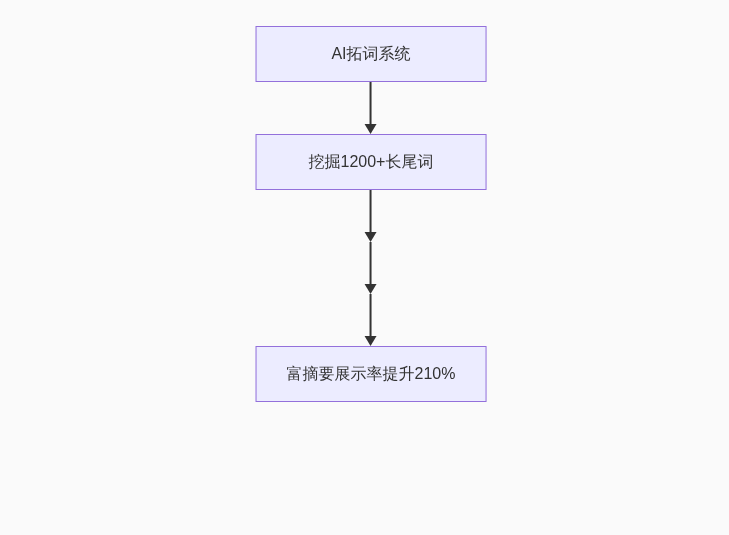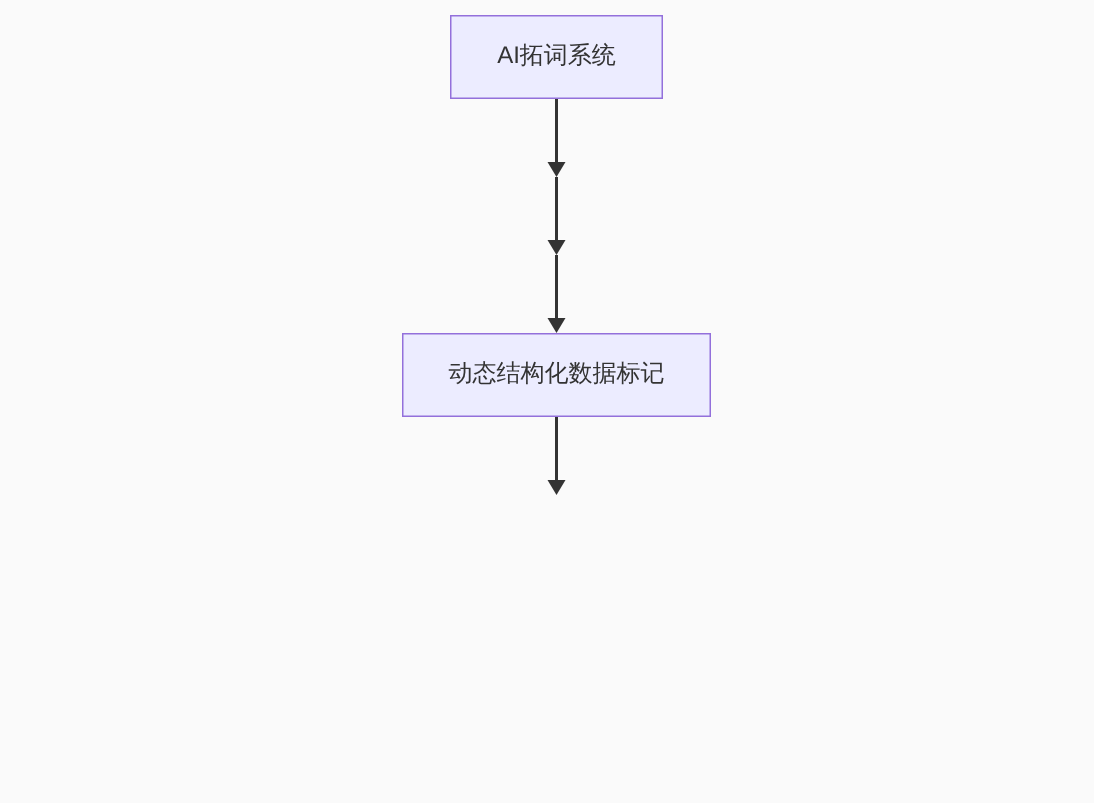--- a/index.html
+++ b/index.html
@@ -9,26 +9,25 @@
   body {
     width: 729px;
     height: 535px;
     background: #fafafa;
     overflow: hidden;
     position: relative;
     font-family: "Liberation Sans", "DejaVu Sans", sans-serif;
   }
   .flowchart {
     position: absolute;
-    top: 10px;
+    top: 26px;
     left: 371px;
     transform: translateX(-50%);
     display: flex;
     flex-direction: column;
-    align-items: center;
   }
   .node {
     box-sizing: border-box;
     height: 56px;
     padding: 0 30px;
     background: #ECECFF;
     border: 1px solid #9370DB;
     display: flex;
     align-items: center;
     justify-content: center;
@@ -65,35 +64,38 @@
 
   <div class="node">
     <span>AI拓词系统</span>
   </div>
 
   <div class="arrow">
     <div class="arrow-line"></div>
     <div class="arrow-head"></div>
   </div>
 
+  <div class="node">
+    <span>挖掘1200+长尾词</span>
+  </div>
+
+  <div class="arrow">
+    <div class="arrow-line"></div>
+    <div class="arrow-head"></div>
+  </div>
+
 
   <div class="arrow">
     <div class="arrow-line"></div>
     <div class="arrow-head"></div>
   </div>
 
 
   <div class="arrow">
     <div class="arrow-line"></div>
     <div class="arrow-head"></div>
   </div>
 
   <div class="node">
-    <span>动态结构化数据标记</span>
+    <span>富摘要展示率提升210%</span>
   </div>
-
-  <div class="arrow">
-    <div class="arrow-line"></div>
-    <div class="arrow-head"></div>
-  </div>
-
 
 </div>
 
 </body></html>

